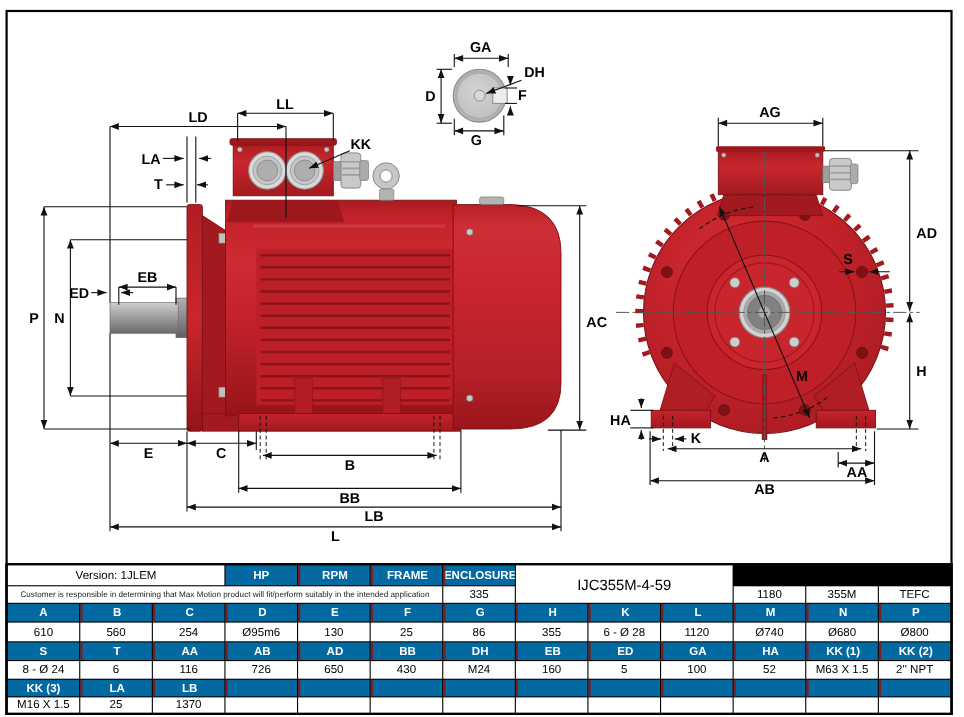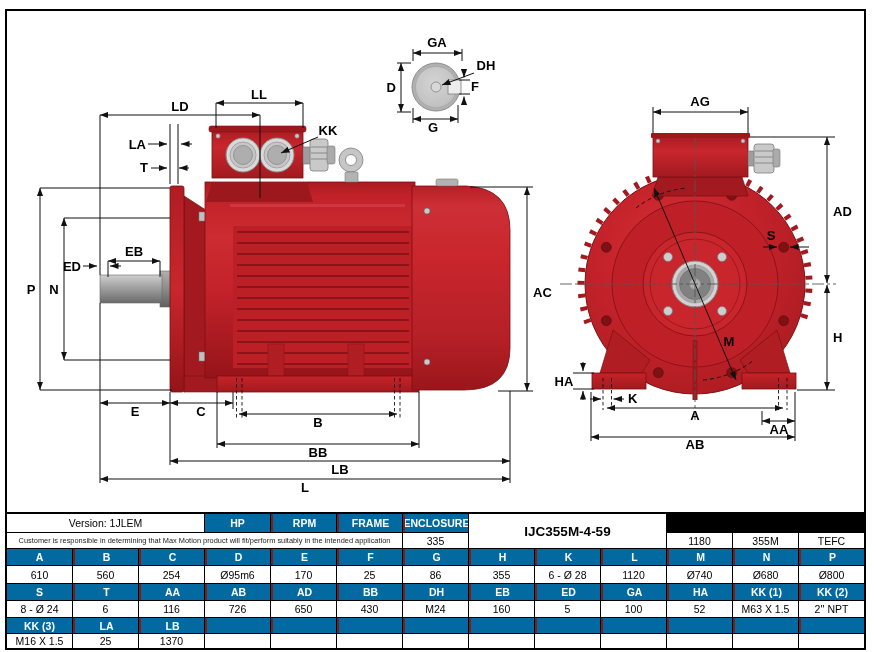--- a/index.html
+++ b/index.html
@@ -17,21 +17,21 @@
   .tblock{position:absolute;left:5px;top:512px;width:861px;height:138px;
           background:#000;border:2px solid #000;box-sizing:border-box;
           display:grid;grid-template-columns:repeat(13,1fr);
           grid-template-rows:18px 15px 16px 17px 16px 16px 15px 14px;
           gap:1px;z-index:2;}
   .c{background:#fff;color:#000;display:flex;align-items:center;justify-content:center;
      font-size:10.5px;white-space:nowrap;overflow:hidden;}
   .h{background:#0369a1;color:#fff;font-weight:bold;}
   .h + .h{border-left:2px solid #7f1d1d;}
   .s3{grid-column:span 3;} .s6{grid-column:span 6;}
-  .pn{grid-column:span 3;grid-row:span 2;font-weight:bold;font-size:13.5px;}
+  .pn{grid-column:span 3;grid-row:span 2;font-weight:normal;font-size:13.5px;}
   .disc{font-size:7.4px;color:#222;text-align:right;}
 </style>
 </head>
 <body>
 
 <div class="canvas">
   <div class="frame"></div>
 
   <svg class="drawing" width="876" height="512" viewBox="0 0 876 512">
     <defs>
@@ -340,21 +340,21 @@
     <div class="c h">K</div>
     <div class="c h">L</div>
     <div class="c h">M</div>
     <div class="c h">N</div>
     <div class="c h">P</div>
 
     <div class="c">610</div>
     <div class="c">560</div>
     <div class="c">254</div>
     <div class="c">Ø95m6</div>
-    <div class="c">170</div>
+    <div class="c">130</div>
     <div class="c">25</div>
     <div class="c">86</div>
     <div class="c">355</div>
     <div class="c">6 - Ø 28</div>
     <div class="c">1120</div>
     <div class="c">Ø740</div>
     <div class="c">Ø680</div>
     <div class="c">Ø800</div>
 
     <div class="c h">S</div>

